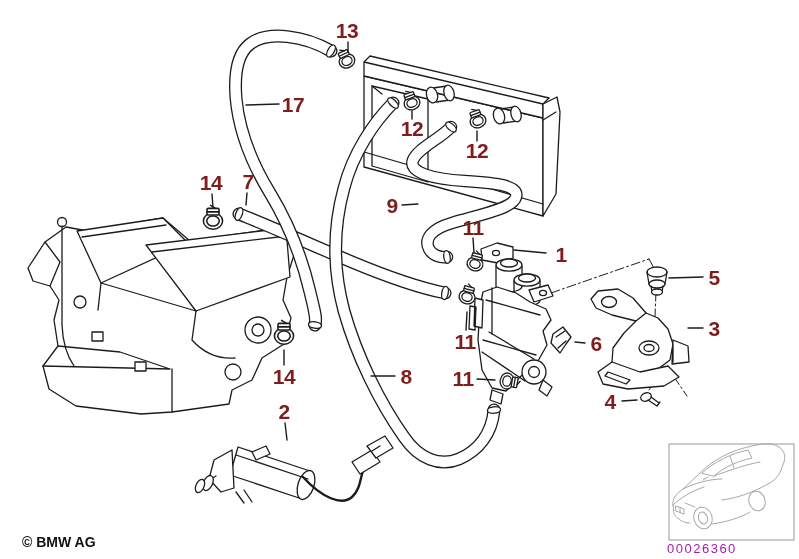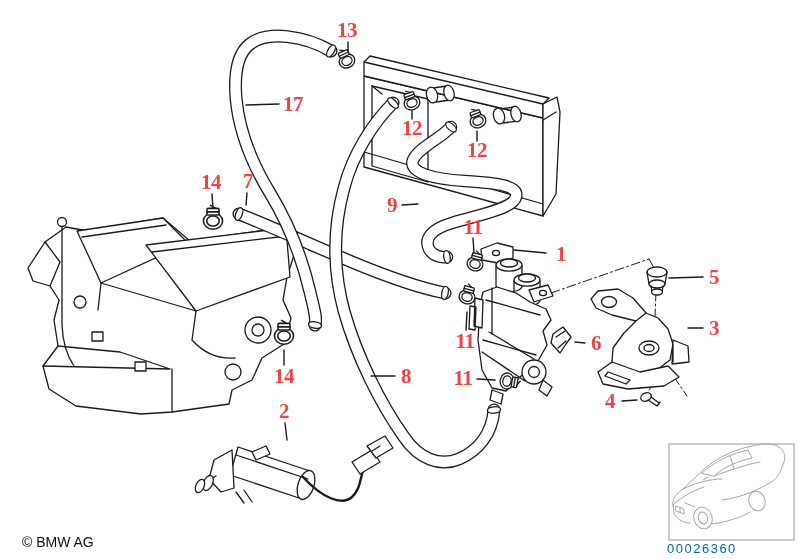--- a/index.html
+++ b/index.html
@@ -1,23 +1,23 @@
 <!DOCTYPE html>
 <html><head>
 <meta charset="utf-8">
 <style>
   html,body{margin:0;padding:0;background:#fff;}
   .stage{position:relative;width:799px;height:559px;background:#fff;overflow:hidden;
          font-family:"Liberation Sans",sans-serif;user-select:none;}
   .stage svg{position:absolute;left:0;top:0;}
   #callout-layer{position:absolute;left:0;top:0;width:100%;height:100%;pointer-events:none;}
   .callout{position:absolute;transform:translate(-50%,-50%);font-weight:bold;
-           font-size:21px;line-height:1;color:#ef4444;letter-spacing:-0.5px;white-space:nowrap;font-family:Liberation Serif, serif;}
-  .copyright{position:absolute;left:22px;top:534px;font-size:14px;font-weight:normal;color:#111;}
-  .image-number{position:absolute;left:667px;top:541px;font-size:13px;color:#0369a1;letter-spacing:1.5px;}
+           font-size:21px;line-height:1;color:#7f1d1d;letter-spacing:-0.5px;white-space:nowrap;}
+  .copyright{position:absolute;left:22px;top:534px;font-size:14px;font-weight:bold;color:#111;}
+  .image-number{position:absolute;left:667px;top:541px;font-size:13px;color:#a21caf;letter-spacing:1.5px;}
 </style>
 </head>
 <body>
 
 <div class="stage">
 
 <svg width="799" height="559" viewBox="0 0 799 559">
   <g stroke="#1c1c1c" stroke-width="1.3" fill="none" stroke-linejoin="round" stroke-linecap="round">
 
     <g fill="#fff">

